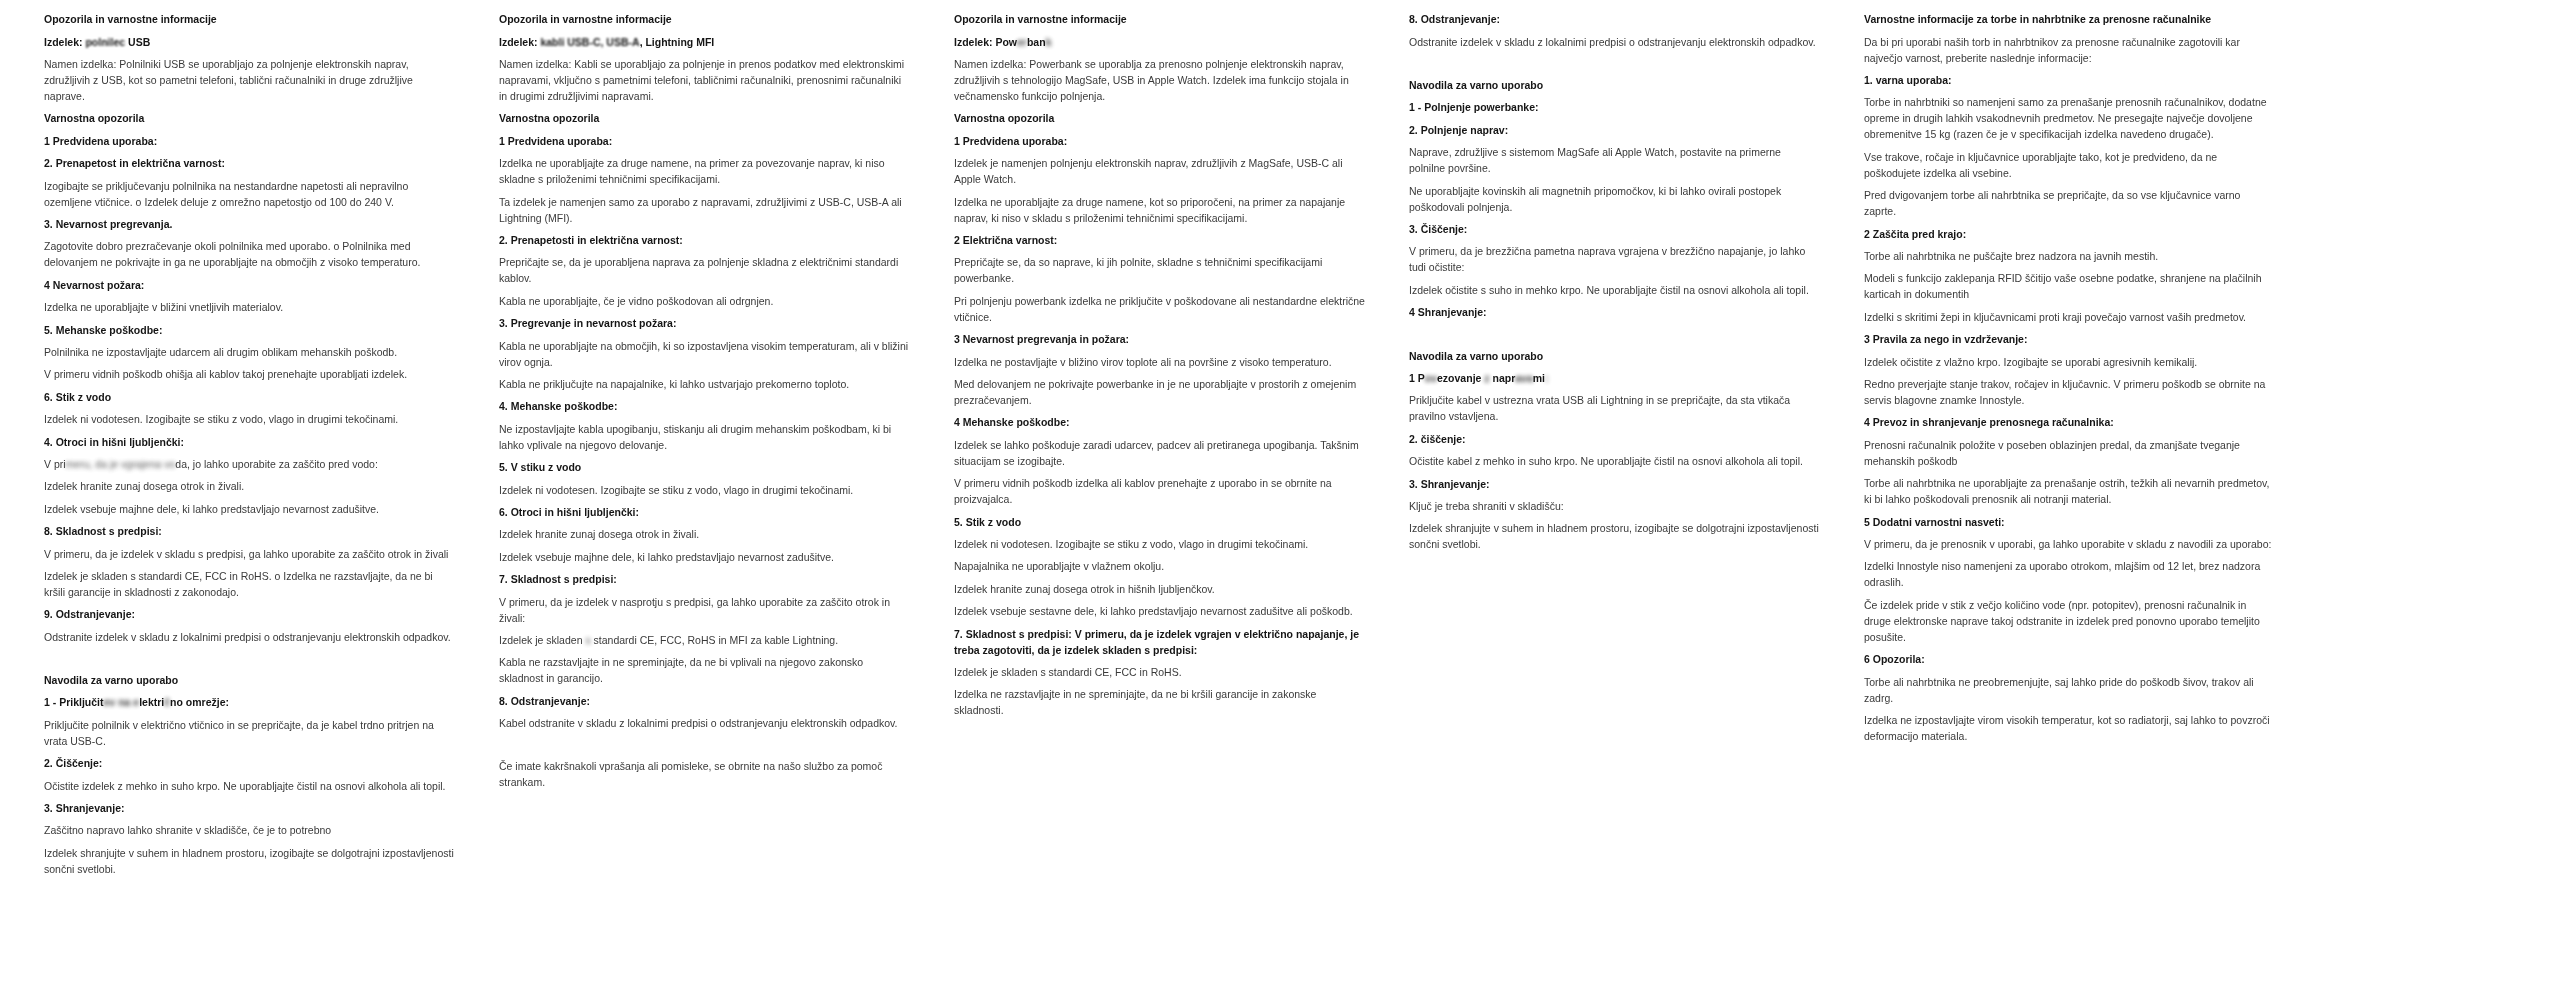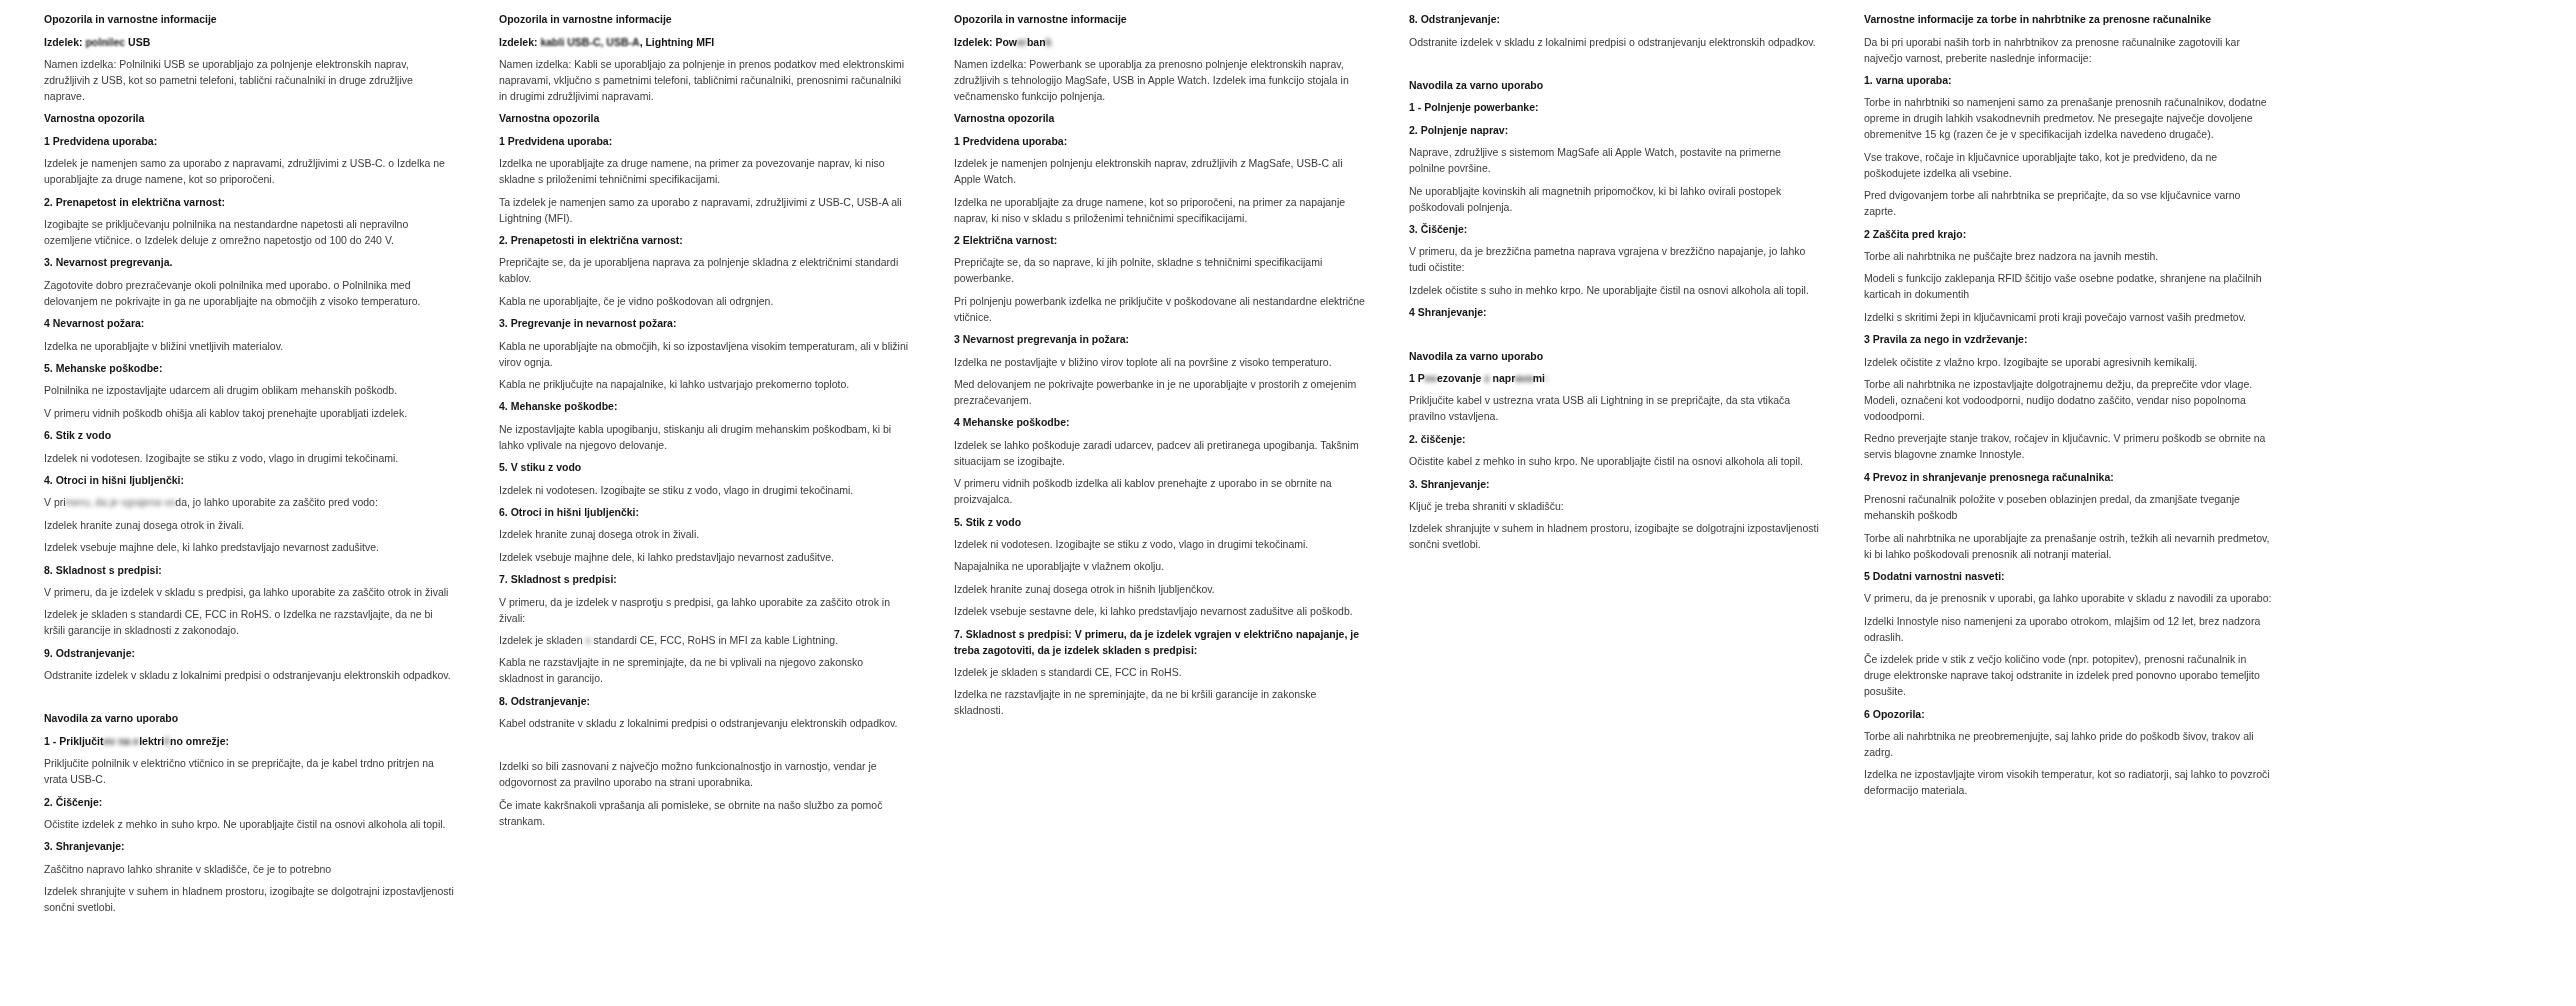--- a/index.html
+++ b/index.html
@@ -33,21 +33,20 @@
 </head>
 <body>
 
 <div id="columns">
     <div class="col">
       <div class="h">Opozorila in varnostne informacije</div>
       <div class="h"><span>Izdelek: </span><span class="blur-light">polnilec</span><span> USB</span></div>
       <div class="p">Namen izdelka: Polnilniki USB se uporabljajo za polnjenje elektronskih naprav, združljivih z USB, kot so pametni telefoni, tablični računalniki in druge združljive naprave.</div>
       <div class="h">Varnostna opozorila</div>
       <div class="h">1 Predvidena uporaba:</div>
-      <div class="p">Izdelek je namenjen samo za uporabo z napravami, združljivimi z USB-C. o Izdelka ne uporabljajte za druge namene, kot so priporočeni.</div>
       <div class="h">2. Prenapetost in električna varnost:</div>
       <div class="p">Izogibajte se priključevanju polnilnika na nestandardne napetosti ali nepravilno ozemljene vtičnice. o Izdelek deluje z omrežno napetostjo od 100 do 240 V.</div>
       <div class="h">3. Nevarnost pregrevanja.</div>
       <div class="p">Zagotovite dobro prezračevanje okoli polnilnika med uporabo. o Polnilnika med delovanjem ne pokrivajte in ga ne uporabljajte na območjih z visoko temperaturo.</div>
       <div class="h">4 Nevarnost požara:</div>
       <div class="p">Izdelka ne uporabljajte v bližini vnetljivih materialov.</div>
       <div class="h">5. Mehanske poškodbe:</div>
       <div class="p">Polnilnika ne izpostavljajte udarcem ali drugim oblikam mehanskih poškodb.</div>
       <div class="p">V primeru vidnih poškodb ohišja ali kablov takoj prenehajte uporabljati izdelek.</div>
       <div class="h">6. Stik z vodo</div>
@@ -92,21 +91,20 @@
       <div class="h">6. Otroci in hišni ljubljenčki:</div>
       <div class="p">Izdelek hranite zunaj dosega otrok in živali.</div>
       <div class="p">Izdelek vsebuje majhne dele, ki lahko predstavljajo nevarnost zadušitve.</div>
       <div class="h">7. Skladnost s predpisi:</div>
       <div class="p">V primeru, da je izdelek v nasprotju s predpisi, ga lahko uporabite za zaščito otrok in živali:</div>
       <div class="p"><span>Izdelek je skladen </span><span class="blur">s</span><span> standardi CE, FCC, RoHS in MFI za kable Lightning.</span></div>
       <div class="p">Kabla ne razstavljajte in ne spreminjajte, da ne bi vplivali na njegovo zakonsko skladnost in garancijo.</div>
       <div class="h">8. Odstranjevanje:</div>
       <div class="p">Kabel odstranite v skladu z lokalnimi predpisi o odstranjevanju elektronskih odpadkov.</div>
       <div class="gap"></div>
-      <div class="p">Izdelki so bili zasnovani z največjo možno funkcionalnostjo in varnostjo, vendar je odgovornost za pravilno uporabo na strani uporabnika.</div>
       <div class="p">Če imate kakršnakoli vprašanja ali pomisleke, se obrnite na našo službo za pomoč strankam.</div>
     </div>
     <div class="col">
       <div class="h">Opozorila in varnostne informacije</div>
       <div class="h"><span>Izdelek: Pow</span><span class="blur">er</span><span>ban</span><span class="blur">k</span></div>
       <div class="p">Namen izdelka: Powerbank se uporablja za prenosno polnjenje elektronskih naprav, združljivih s tehnologijo MagSafe, USB in Apple Watch. Izdelek ima funkcijo stojala in večnamensko funkcijo polnjenja.</div>
       <div class="h">Varnostna opozorila</div>
       <div class="h">1 Predvidena uporaba:</div>
       <div class="p">Izdelek je namenjen polnjenju elektronskih naprav, združljivih z MagSafe, USB-C ali Apple Watch.</div>
       <div class="p">Izdelka ne uporabljajte za druge namene, kot so priporočeni, na primer za napajanje naprav, ki niso v skladu s priloženimi tehničnimi specifikacijami.</div>
@@ -157,21 +155,20 @@
       <div class="h">1. varna uporaba:</div>
       <div class="p">Torbe in nahrbtniki so namenjeni samo za prenašanje prenosnih računalnikov, dodatne opreme in drugih lahkih vsakodnevnih predmetov. Ne presegajte največje dovoljene obremenitve 15 kg (razen če je v specifikacijah izdelka navedeno drugače).</div>
       <div class="p">Vse trakove, ročaje in ključavnice uporabljajte tako, kot je predvideno, da ne poškodujete izdelka ali vsebine.</div>
       <div class="p">Pred dvigovanjem torbe ali nahrbtnika se prepričajte, da so vse ključavnice varno zaprte.</div>
       <div class="h">2 Zaščita pred krajo:</div>
       <div class="p">Torbe ali nahrbtnika ne puščajte brez nadzora na javnih mestih.</div>
       <div class="p">Modeli s funkcijo zaklepanja RFID ščitijo vaše osebne podatke, shranjene na plačilnih karticah in dokumentih</div>
       <div class="p">Izdelki s skritimi žepi in ključavnicami proti kraji povečajo varnost vaših predmetov.</div>
       <div class="h">3 Pravila za nego in vzdrževanje:</div>
       <div class="p">Izdelek očistite z vlažno krpo. Izogibajte se uporabi agresivnih kemikalij.</div>
-      <div class="p">Torbe ali nahrbtnika ne izpostavljajte dolgotrajnemu dežju, da preprečite vdor vlage. Modeli, označeni kot vodoodporni, nudijo dodatno zaščito, vendar niso popolnoma vodoodporni.</div>
       <div class="p">Redno preverjajte stanje trakov, ročajev in ključavnic. V primeru poškodb se obrnite na servis blagovne znamke Innostyle.</div>
       <div class="h">4 Prevoz in shranjevanje prenosnega računalnika:</div>
       <div class="p">Prenosni računalnik položite v poseben oblazinjen predal, da zmanjšate tveganje mehanskih poškodb</div>
       <div class="p">Torbe ali nahrbtnika ne uporabljajte za prenašanje ostrih, težkih ali nevarnih predmetov, ki bi lahko poškodovali prenosnik ali notranji material.</div>
       <div class="h">5 Dodatni varnostni nasveti:</div>
       <div class="p">V primeru, da je prenosnik v uporabi, ga lahko uporabite v skladu z navodili za uporabo:</div>
       <div class="p">Izdelki Innostyle niso namenjeni za uporabo otrokom, mlajšim od 12 let, brez nadzora odraslih.</div>
       <div class="p">Če izdelek pride v stik z večjo količino vode (npr. potopitev), prenosni računalnik in druge elektronske naprave takoj odstranite in izdelek pred ponovno uporabo temeljito posušite.</div>
       <div class="h">6 Opozorila:</div>
       <div class="p">Torbe ali nahrbtnika ne preobremenjujte, saj lahko pride do poškodb šivov, trakov ali zadrg.</div>

